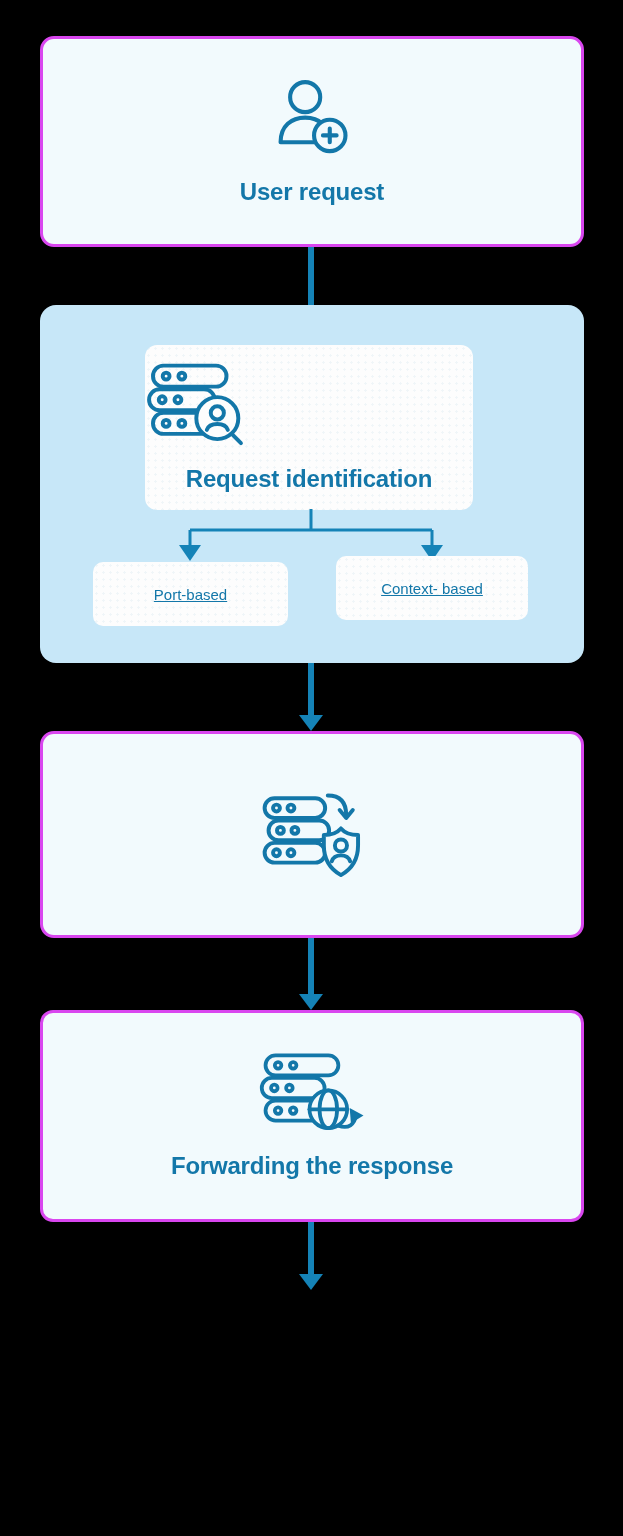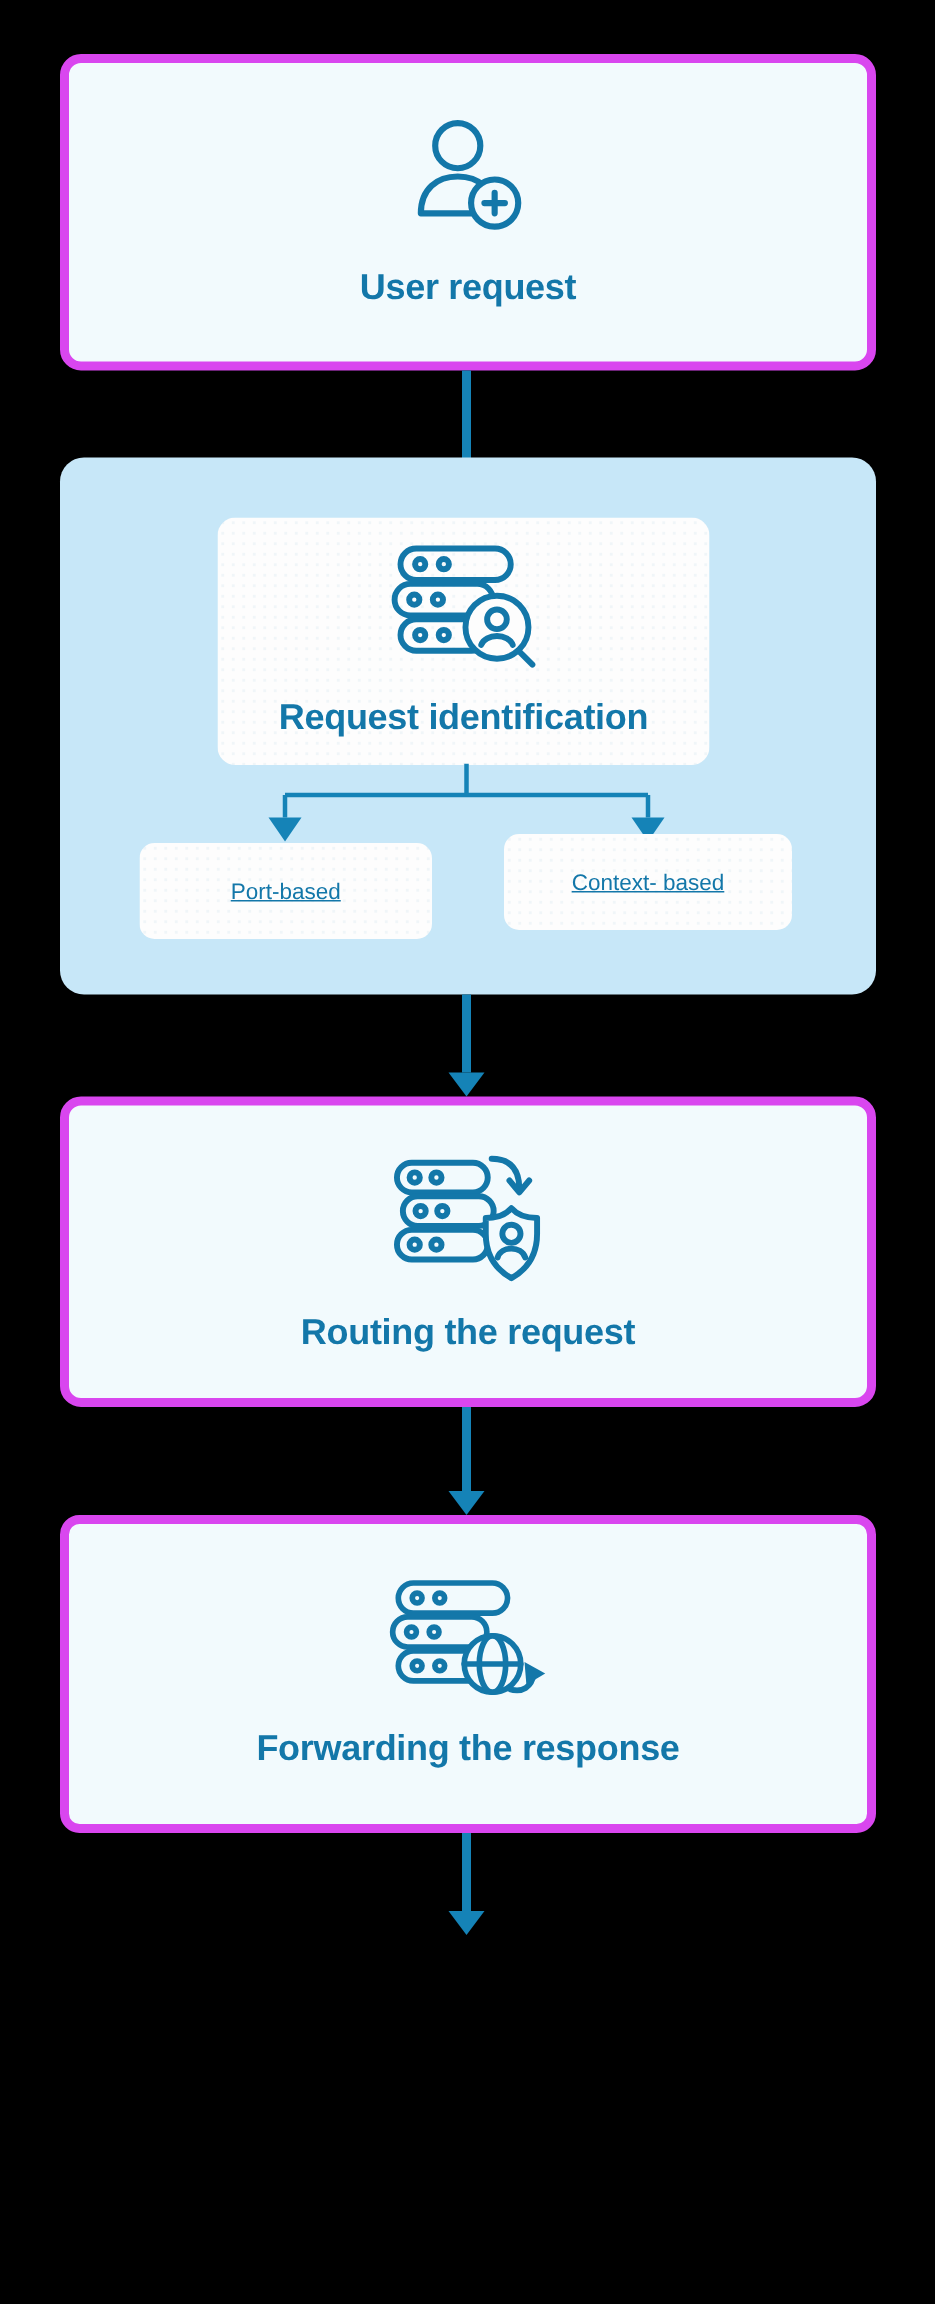--- a/index.html
+++ b/index.html
@@ -7,41 +7,40 @@
     position: relative;
     width: 623px;
     height: 1536px;
     background: #000;
     overflow: hidden;
     font-family: "Liberation Sans", "DejaVu Sans", sans-serif;
   }
   .card {
     position: absolute;
     background: #f2fafd;
-    border: 6px solid #d946ef;
+    border: 3px solid #d946ef;
     border-radius: 14px;
     box-sizing: border-box;
     display: flex;
     flex-direction: column;
     align-items: center;
     justify-content: center;
   }
   .section {
     position: absolute;
     background: #c7e7f8;
     border-radius: 16px;
   }
   .white-card {
     position: absolute;
     background: #fdfdfd;
     border-radius: 12px;
     box-sizing: border-box;
     display: flex;
     flex-direction: column;
-    align-items: center;
     justify-content: center;
     background-image: radial-gradient(rgba(19,119,169,0.055) 1.2px, transparent 1.2px);
     background-size: 7px 7px;
   }
   .node-label {
     color: #1377a9;
     font-size: 24px;
     font-weight: bold;
     letter-spacing: -0.2px;
     margin-top: 18px;
@@ -150,21 +149,20 @@
         <rect x="2" y="40" width="46" height="15" rx="7.5"></rect>
         <circle cx="11" cy="47.5" r="2.6"></circle>
           <circle cx="22" cy="47.5" r="2.6"></circle>
         <path d="M50,4 C60,4 64,10 64,19"></path>
         <path d="M59,15 L64,21 L69,15"></path>
         <path d="M60,29 C63,32.5 68,34 73,34 L73,42 C73,53 68,60 60,64.5 C52,60 47,53 47,42 L47,34 C52,34 57,32.5 60,29 Z" fill="#f2fafd"></path>
         <circle cx="60" cy="42" r="4.6"></circle>
         <path d="M53,54 C55,48 65,48 67,54"></path>
       </svg>
     </span>
-    <div class="node-label">Routing the request</div>
   </div>
 
   <div>
     <div class="arrow-line" style="left:308px; top:938px; height:56px;"></div>
     <div class="arrow-head" style="left:299px; top:994px;"></div>
   </div>
 
   <div class="card" style="left:40px; top:1010px; width:544px; height:212px;border-radius:13px;">
     <span class="icon">
       <svg width="108" height="82" viewBox="0 0 86 64" fill="none" stroke="#1377a9" stroke-width="3" stroke-linecap="round" stroke-linejoin="round">

